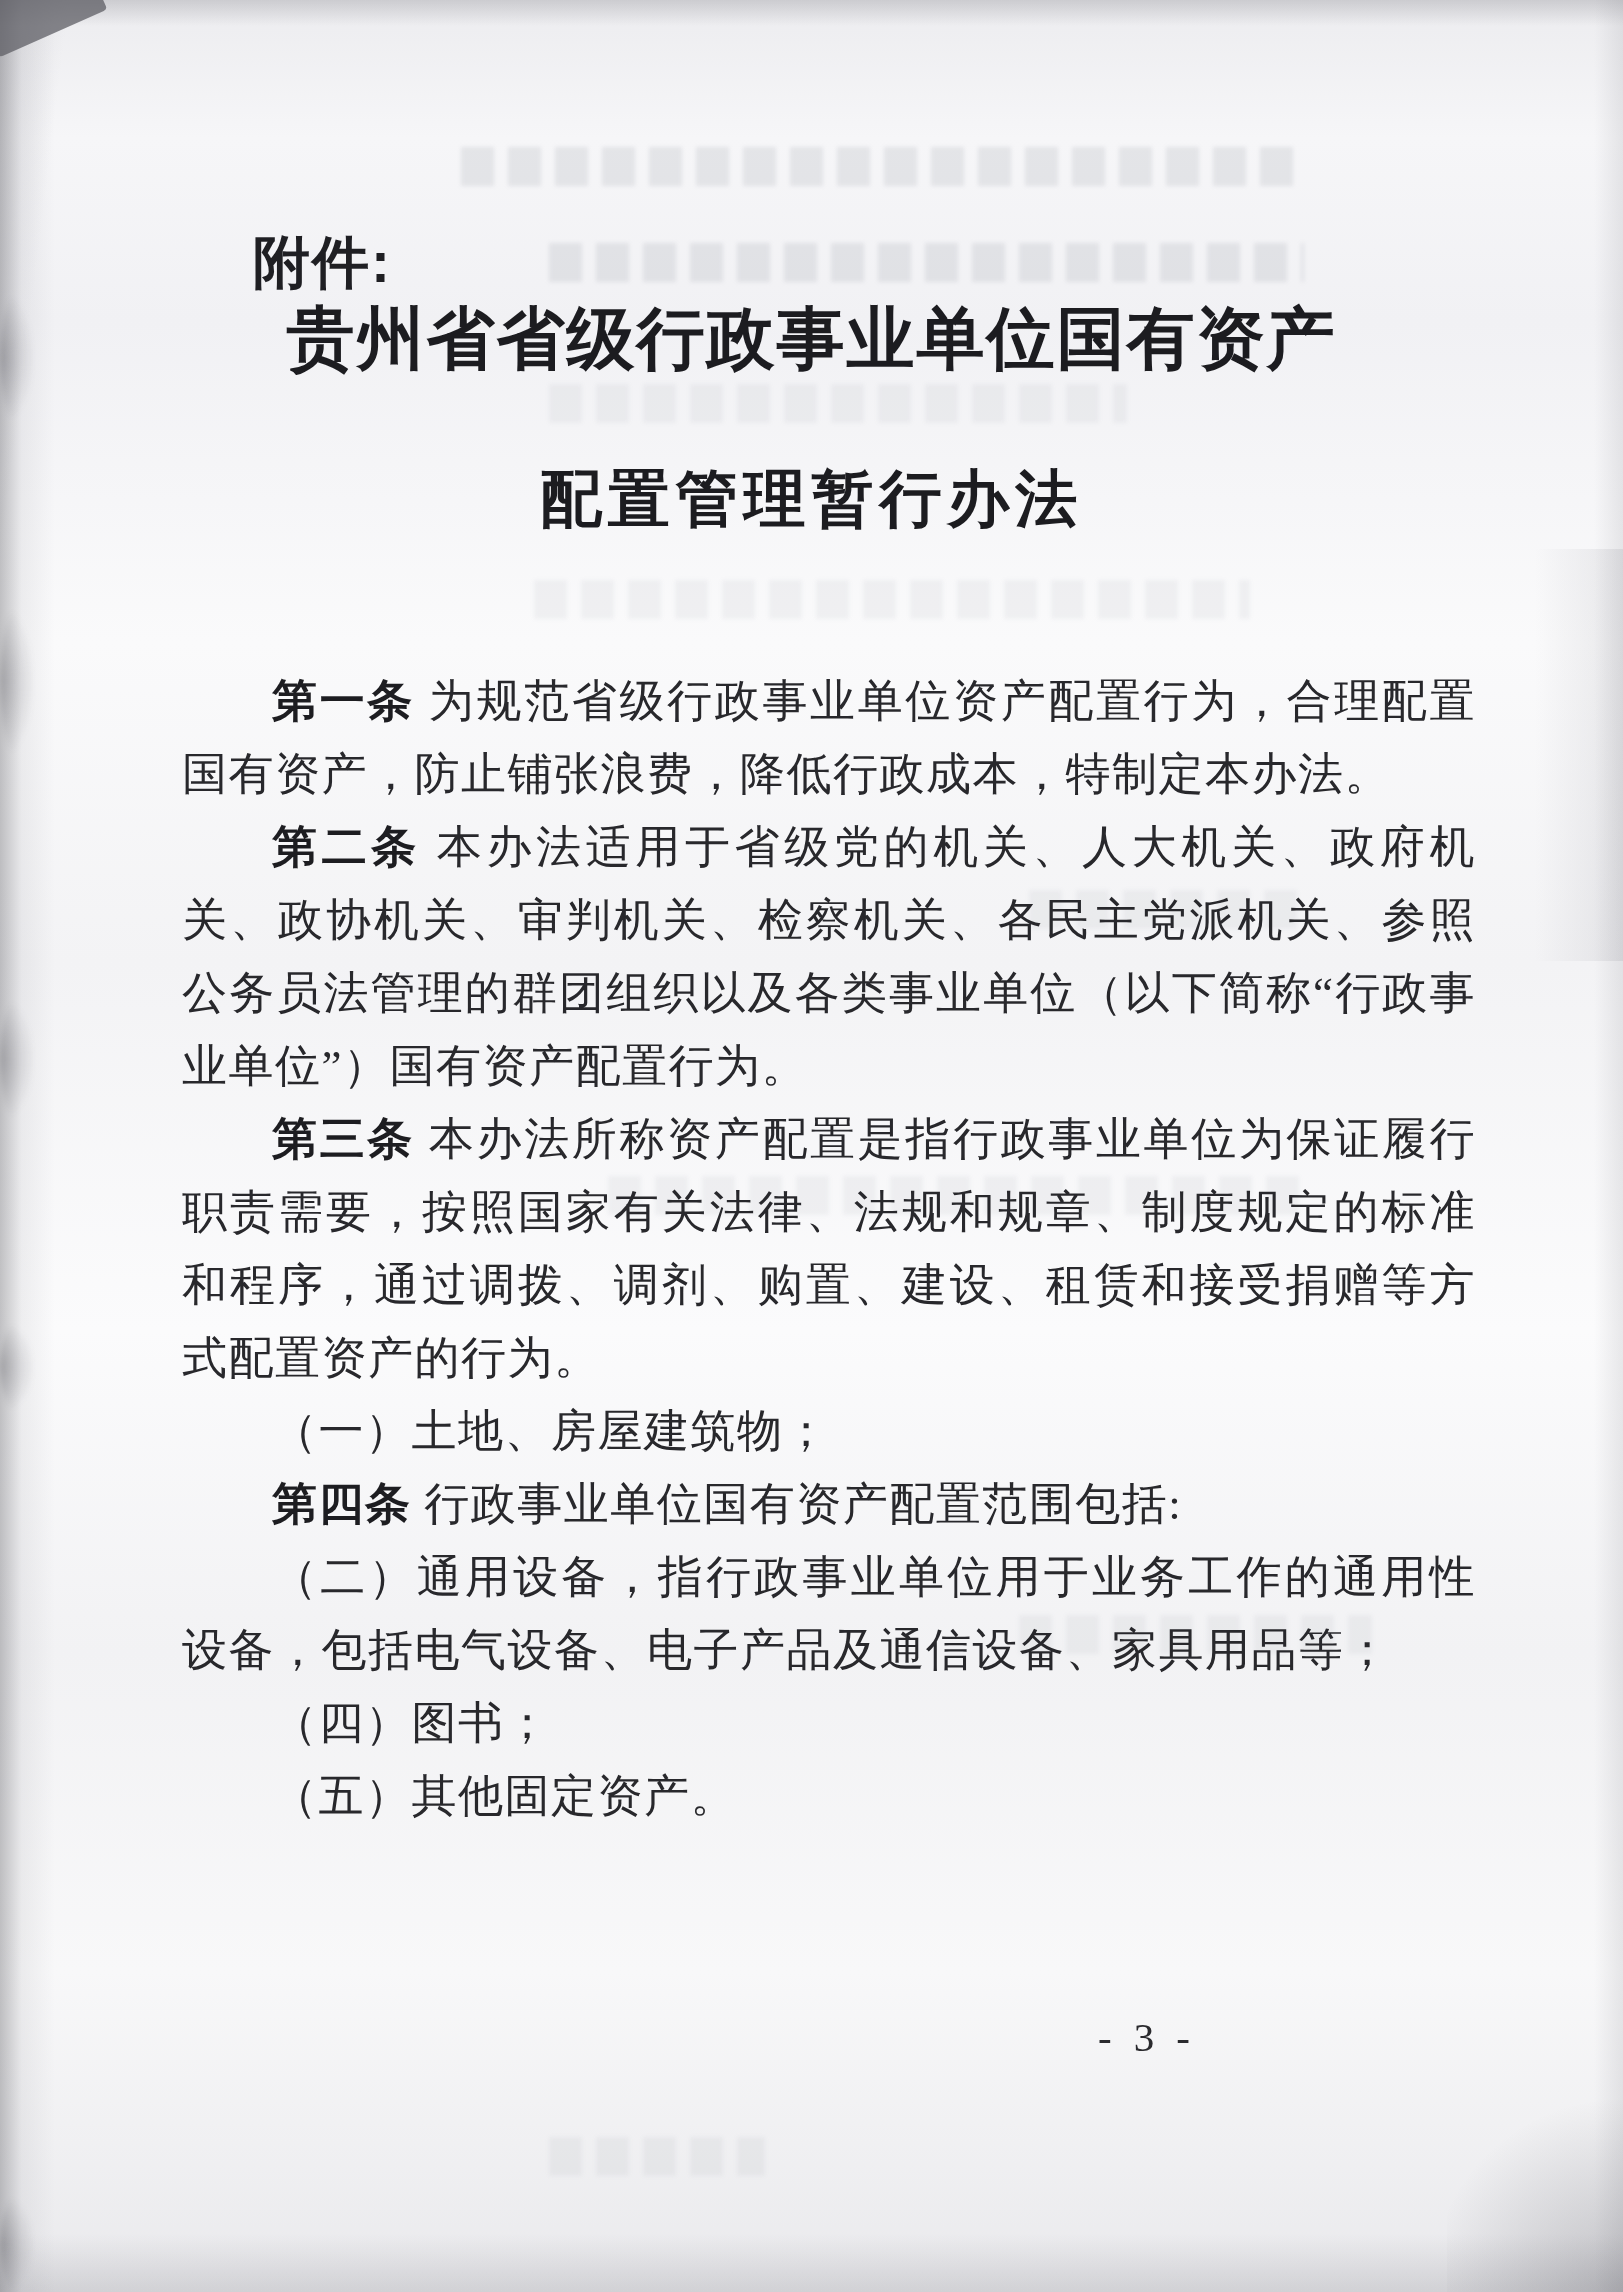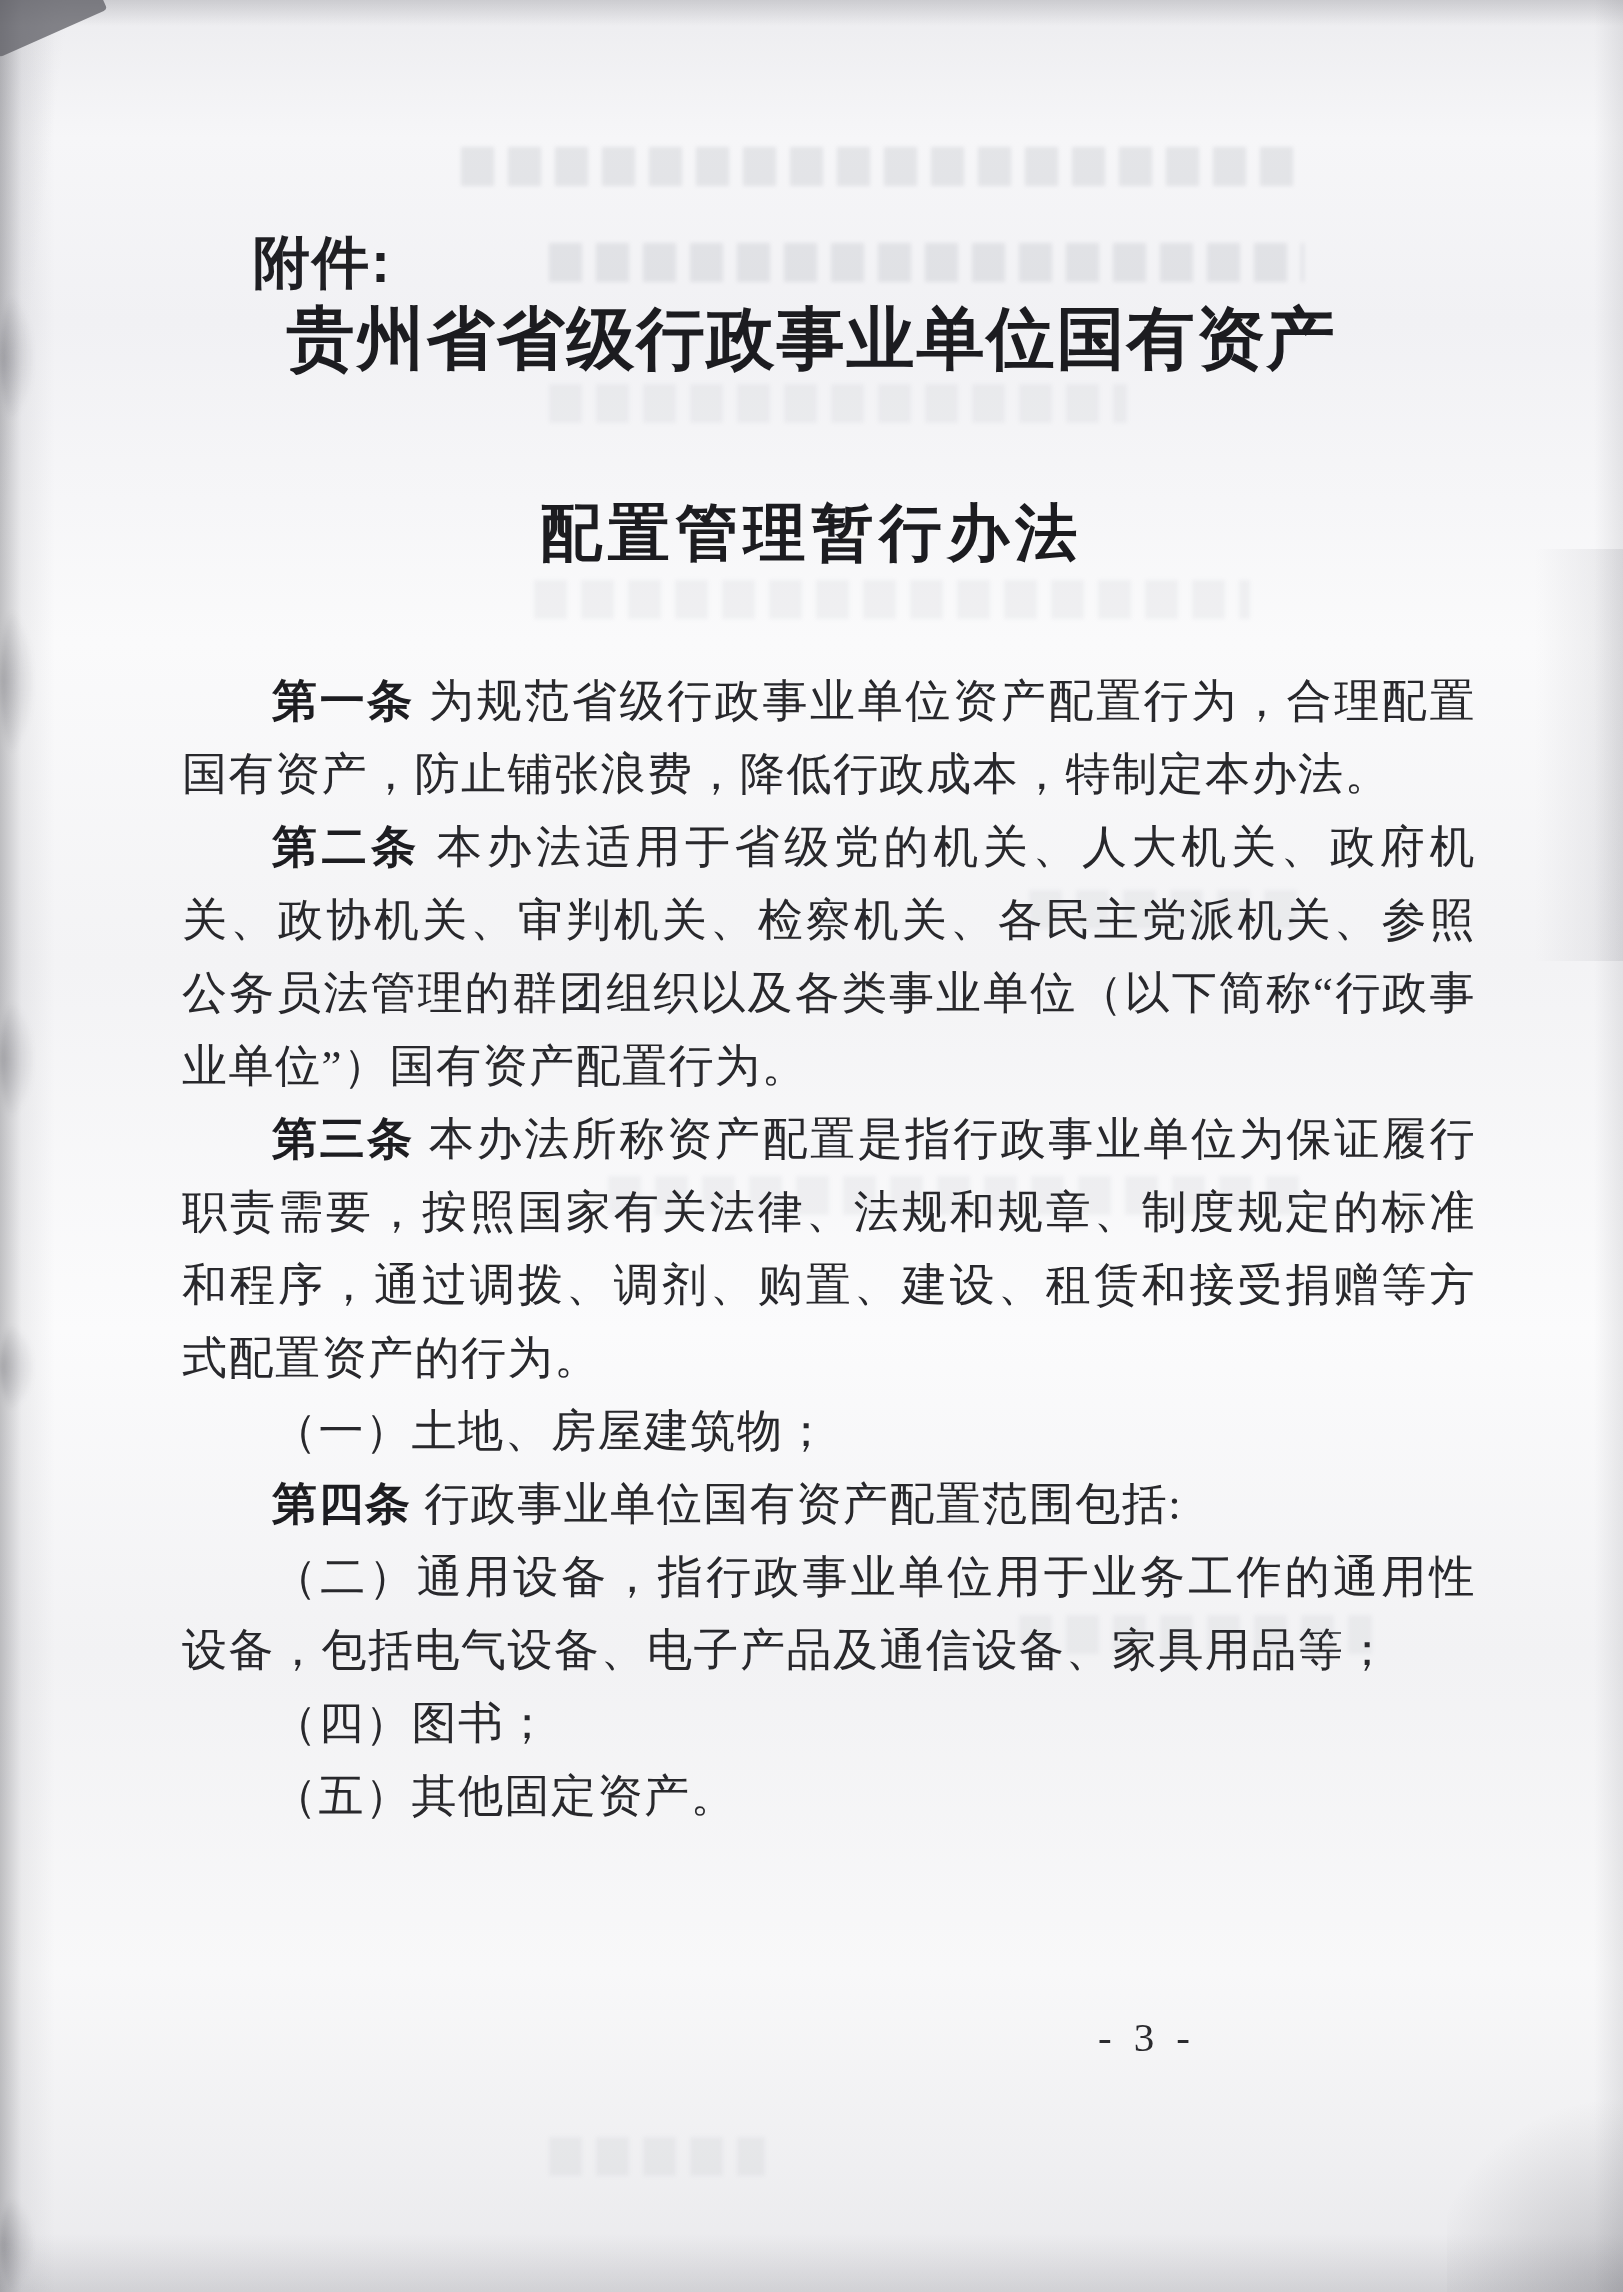--- a/index.html
+++ b/index.html
@@ -71,21 +71,21 @@
     margin-top: 33px;
   }
   .title-wrap {
     position: absolute; top: 294px; left: 0; right: 0;
     text-align: center; font-weight: 700; color: #1c1c20;
   }
   .title-line1 {
     display: block; font-size: 68px; letter-spacing: 2px;
   }
   .title-line2 {
-    display: block; font-size: 62px; letter-spacing: 5.9px; margin-top: 106px;
+    display: block; font-size: 62px; letter-spacing: 5.9px; margin-top: 72px;
   }
   .doc-body {
     position: absolute; top: 665px; left: 182px; width: 1294px;
     font-size: 45px; line-height: 73px; letter-spacing: 1.5px;
     text-align: justify; color: #28282c;
   }
   .para { margin: 0; text-indent: 2em; }
   .lead {
     font-family: Liberation Serif, serif;
     font-weight: 700; color: #1d1d21;

